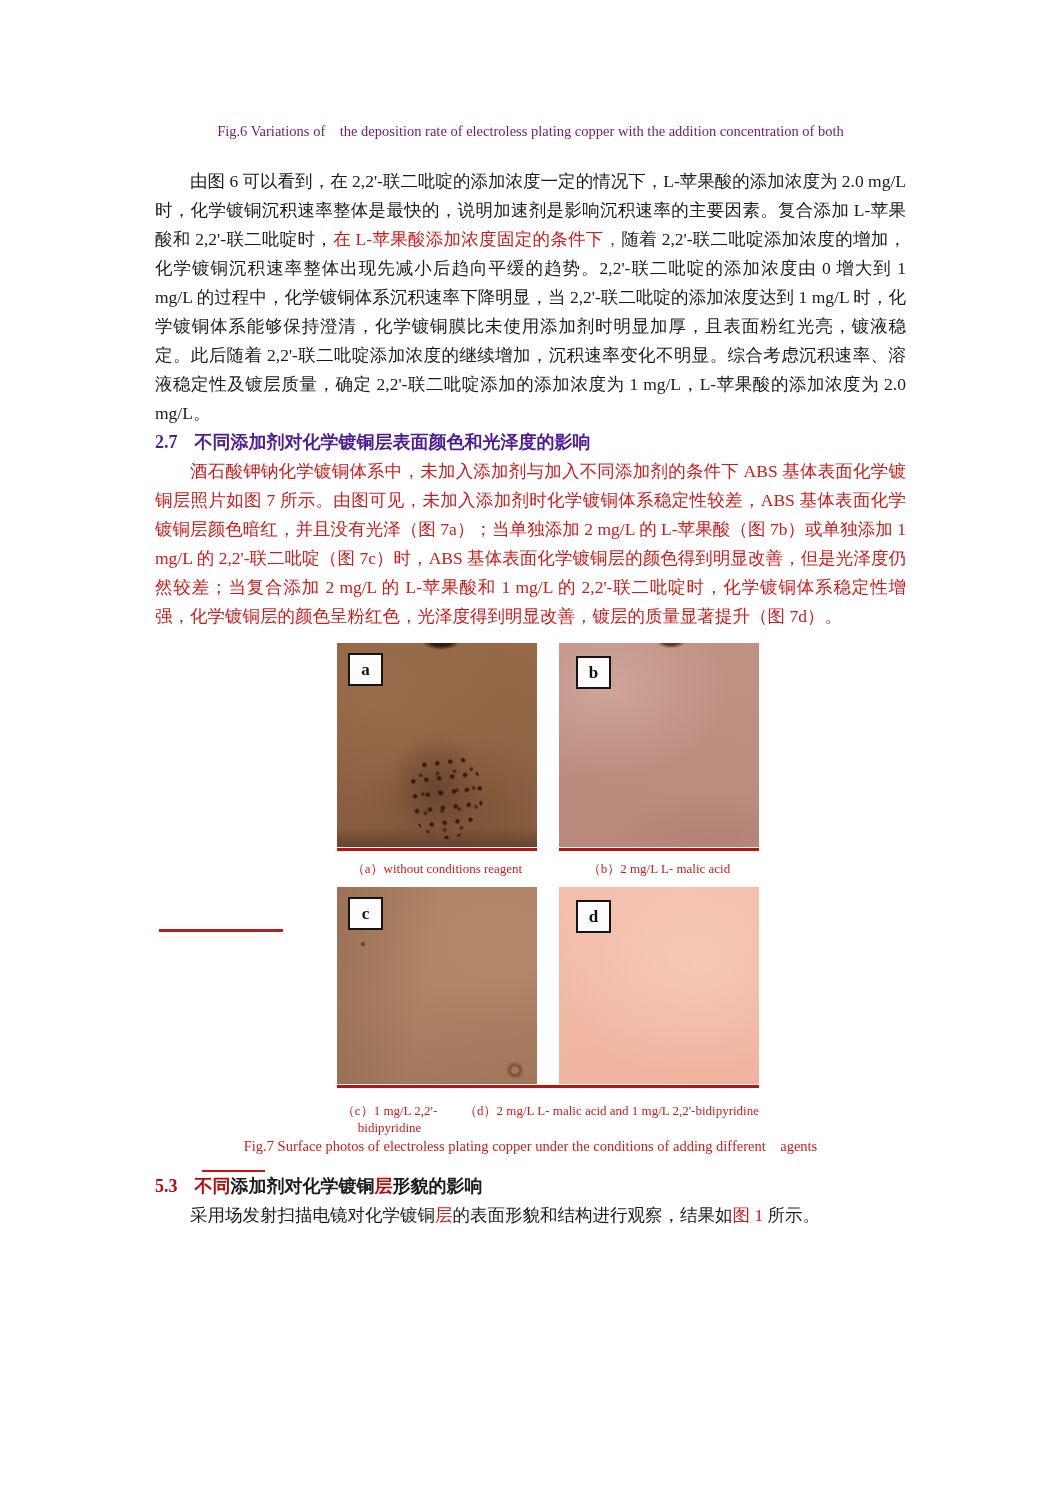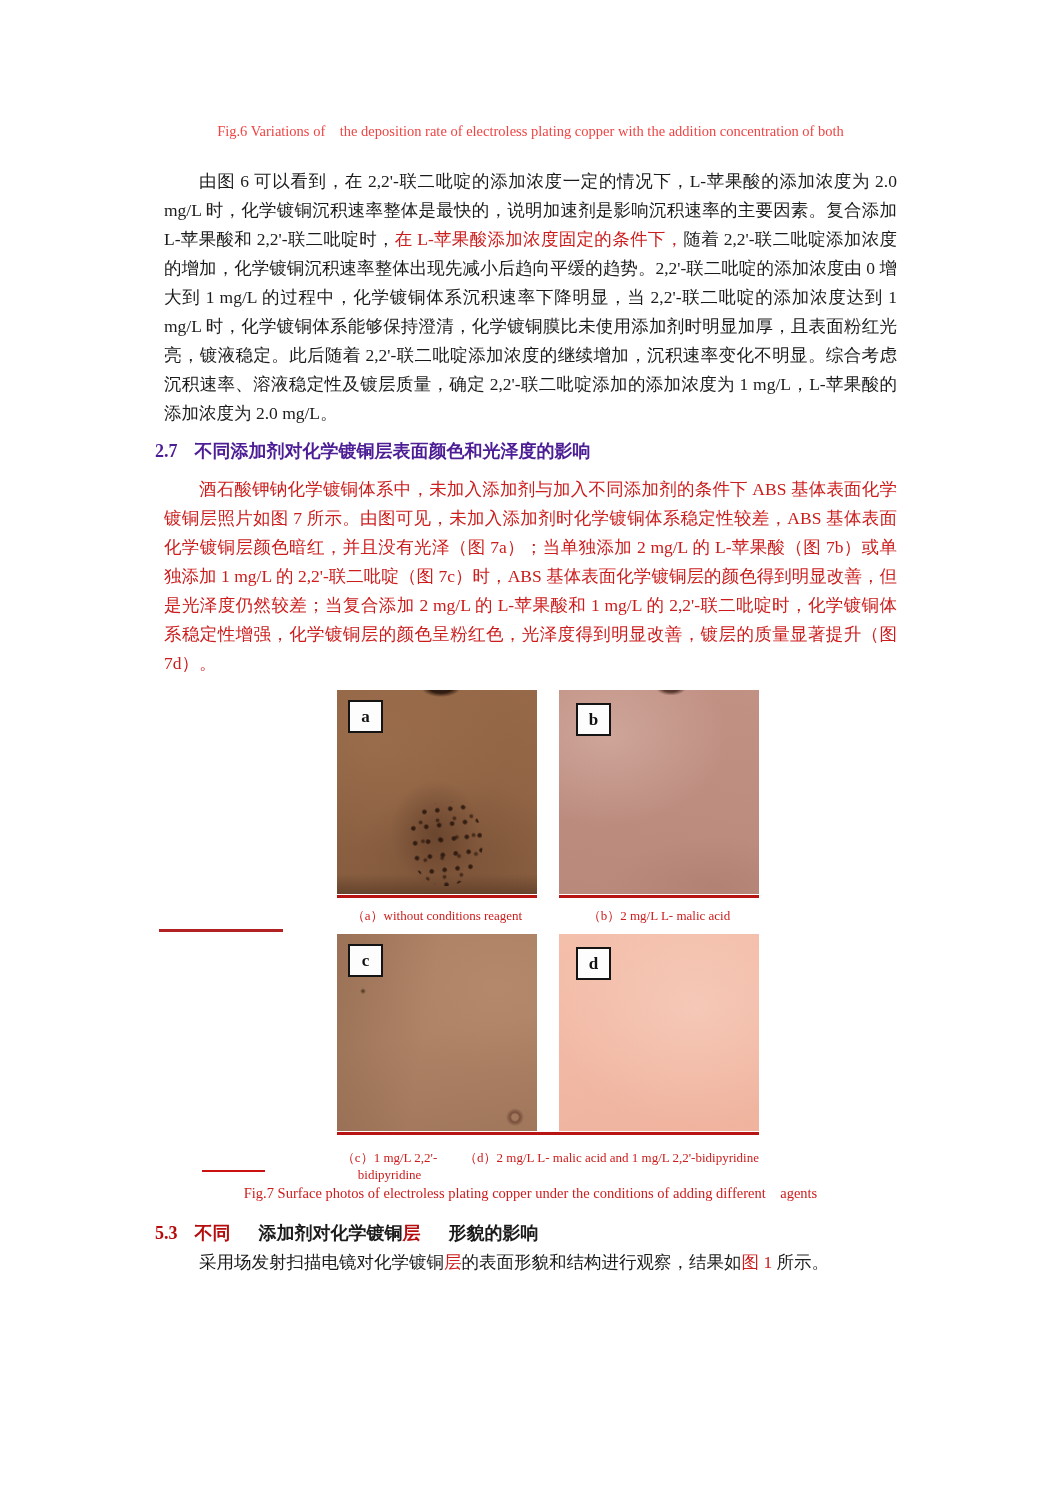--- a/index.html
+++ b/index.html
@@ -1,30 +1,30 @@
 <!DOCTYPE html>
 <html><head>
 <meta charset="utf-8">
 <style>
   html,body{margin:0;padding:0;background:#ffffff;}
   .page{
     position:relative;width:1050px;height:1486px;background:#ffffff;overflow:hidden;
     font-family:"Liberation Serif","DejaVu Serif",serif;color:#1b1b1b;
   }
   .content{padding:122px 144px 0 155px;}
-  .fig6cap{color:#ef4444;font-size:14.5px;line-height:19px;text-align:center;}
-  .para{font-size:17.5px;line-height:29px;text-align:justify;margin:9px;text-indent:2em;}
+  .fig6cap{color:#701a75;font-size:14.5px;line-height:19px;text-align:center;}
+  .para{font-size:17.5px;line-height:29px;text-align:justify;margin:0;text-indent:2em;}
   .para1{margin-top:26px;}
   .red{color:#cc1c1c;}
   .hred{color:#b50d0d;}
   h2{margin:0;font-size:18px;line-height:29px;font-weight:bold;}
   .h27{margin-top:0;color:#4c1d95;}
   .h28{margin-top:16px;}
   .hnum{margin-right:17px;}
-  .blk{color:#1b1b1b;padding-left:28px;}
+  .blk{color:#1b1b1b;}
   .p27{color:#cc1c1c;}
   
   .figwrap{margin-left:182px;margin-top:12px;width:422px;}
   .figgrid{display:grid;grid-template-columns:200px 200px;column-gap:22px;}
   .photo{position:relative;width:200px;}
   .ph-row1{height:204px;}
   .ph-row2{height:197px;}
   .ph-a{
     background-color:#a1714e;
     background-image:

